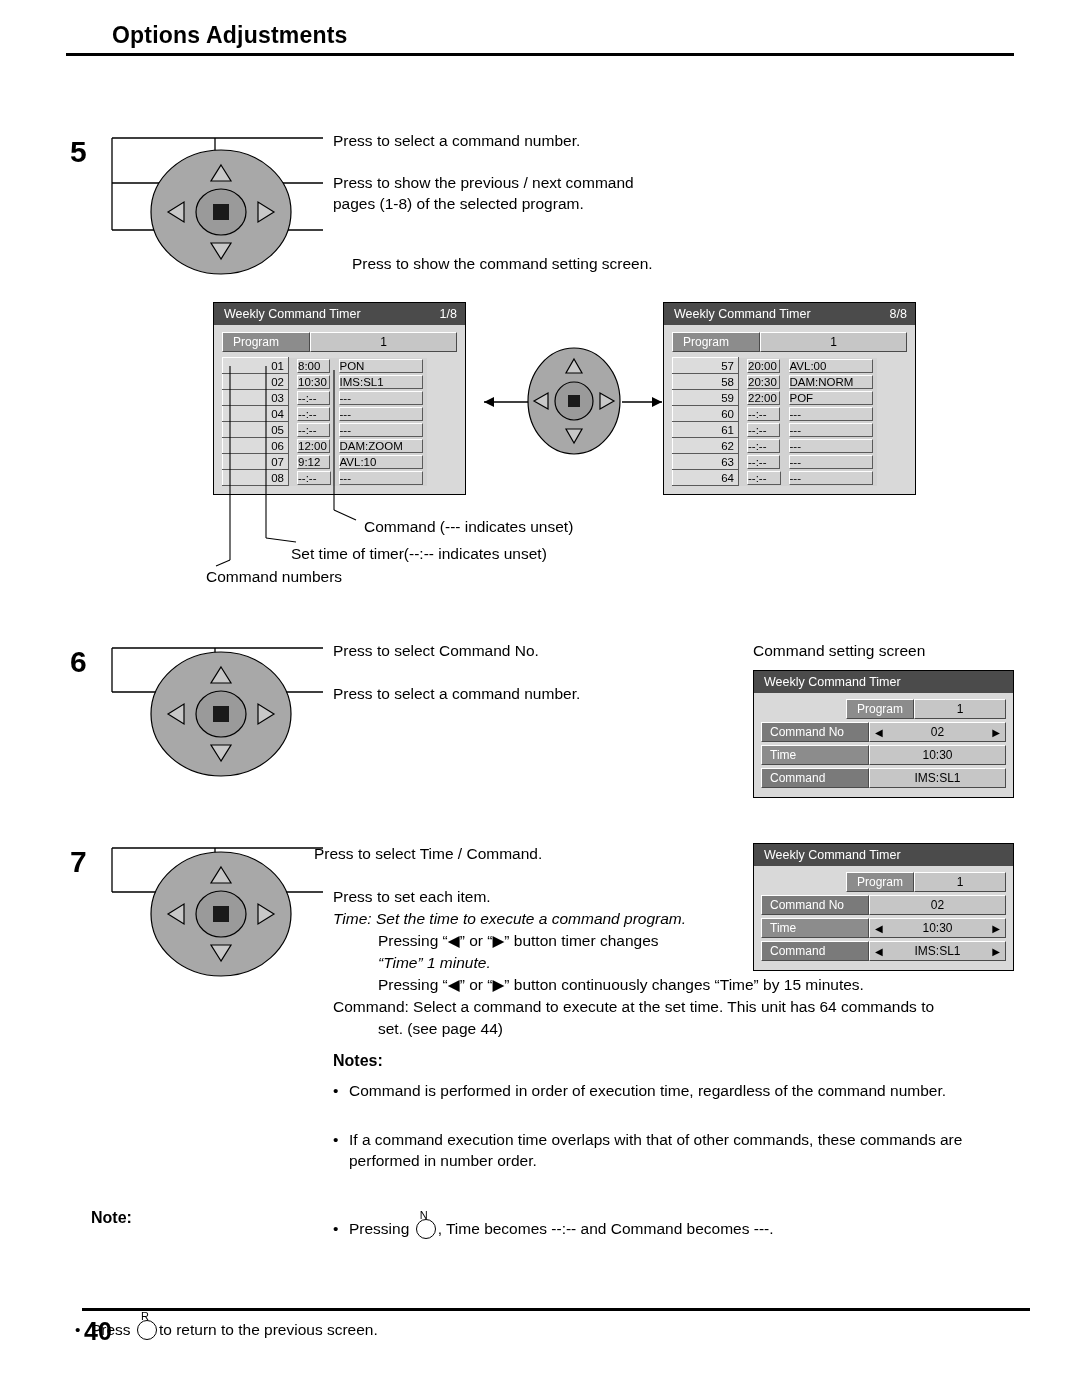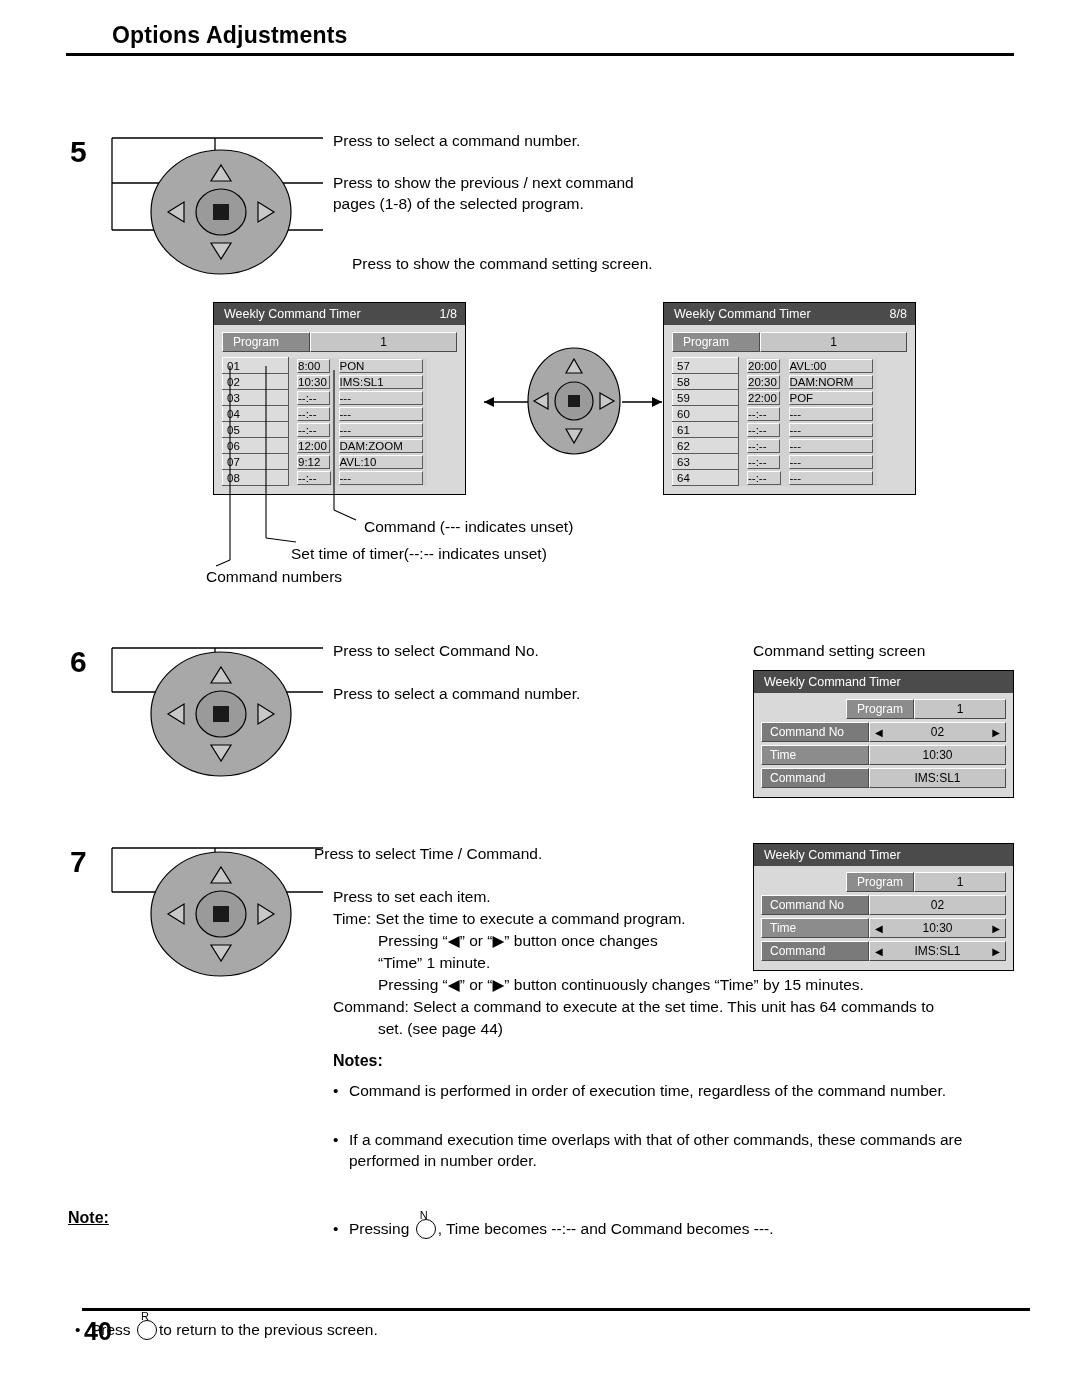--- a/index.html
+++ b/index.html
@@ -73,21 +73,21 @@
     border-top:1px solid #fff; border-left:1px solid #fff;
     border-right:1px solid #4a4a4a; border-bottom:1px solid #4a4a4a;
   }
 
   .cmd-table { border-collapse:collapse; }
   .cmd-table td {
     font-size:11.5px; padding:1px 4px; height:16px;
     background:#d2d2d2; color:#000;
   }
   .cmd-table td.num {
-    width:66px; text-align:left; background:#dcdcdc;
+    width:66px; text-align:right; background:#dcdcdc;
     border-top:1px solid #fefefe; border-left:1px solid #fefefe;
     border-right:1px solid #5a5a5a; border-bottom:1px solid #5a5a5a;
   }
   .cmd-table td.time { width:46px; text-align:left; padding-left:8px; }
   .cmd-table td.cmd  { width:92px; text-align:left; padding-left:4px; }
   .cmd-inner {
     background:#d2d2d2;
     border-top:1px solid #fefefe; border-left:1px solid #fefefe;
     border-right:1px solid #5a5a5a; border-bottom:1px solid #5a5a5a;
   }
@@ -464,26 +464,26 @@
     <rect x="65" y="56" width="16" height="16" fill="#1a1a1a"></rect>
     <path d="M73,17 L83,33 L63,33 Z" fill="#c8c8c8" stroke="#000" stroke-width="1.2"></path>
     <path d="M73,111 L63,95 L83,95 Z" fill="#c8c8c8" stroke="#000" stroke-width="1.2"></path>
     <path d="M20,64 L36,54 L36,74 Z" fill="#c8c8c8" stroke="#000" stroke-width="1.2"></path>
     <path d="M126,64 L110,54 L110,74 Z" fill="#c8c8c8" stroke="#000" stroke-width="1.2"></path>
   </svg>
 </div>
 
 <div class="txt" style="left:314px; top:843px;">Press to select Time / Command.</div>
 <div class="txt" style="left:333px; top:886px;">Press to set each item.</div>
-<div class="txt" style="left:333px; top:908px;">Time: Set the time to execute a command program.</div>
+<div class="txt" style="left:333px; top:908px;font-style:italic;">Time: Set the time to execute a command program.</div>
 
 <div class="txt" style="left:378px; top:930px; width:360px;">
-  <span>Pressing “</span><span>◀</span><span>” or “</span><span>▶</span><span>” button once changes</span>
-</div>
-<div class="txt" style="left:378px; top:952px;">“Time” 1 minute.</div>
+  <span>Pressing “</span><span>◀</span><span>” or “</span><span>▶</span><span>” button timer changes</span>
+</div>
+<div class="txt" style="left:378px; top:952px;font-style:italic;">“Time” 1 minute.</div>
 <div class="txt" style="left:378px; top:974px; width:620px;">
   <span>Pressing “</span><span>◀</span><span>” or “</span><span>▶</span><span>” button continuously changes “Time” by 15 minutes.</span>
 </div>
 <div class="txt" style="left:333px; top:996px; width:690px;">Command: Select a command to execute at the set time. This unit has 64 commands to</div>
 <div class="txt" style="left:378px; top:1018px;">set. (see page 44)</div>
 
 <div class="osd" style="left:753px; top:843px; width:261px;">
   <div class="osd-title">
     <span>Weekly Command Timer</span>
   </div>
@@ -522,21 +522,21 @@
   <span>Command is performed in order of execution time, regardless of the command number.</span>
 </div>
 <div class="txt bullet-line" style="left:333px; top:1108px; width:690px;">
   <span>If a command execution time overlaps with that of other commands, these commands are performed in number order.</span>
 </div>
 <div class="txt bullet-line" style="left:333px; top:1155px; width:690px;">
   <span>Pressing</span>
   <span class="rbtn"><span class="rbtn-lbl">N</span></span><span>, Time becomes --:-- and Command becomes ---.</span>
 </div>
 
-<div class="txt notes-hd" style="left:68px; top:1207px;text-decoration:underline;">Note:</div>
+<div class="txt notes-hd" style="left:91px; top:1207px;">Note:</div>
 <div class="txt bullet-line" style="left:75px; top:1235px; width:500px;">
   <span>Press</span>
   <span class="rbtn"><span class="rbtn-lbl">R</span></span><span>to return to the previous screen.</span>
 </div>
 
 <div class="page-footer">
   <div class="rule"></div>
   <div class="num">40</div>
 </div>
 

